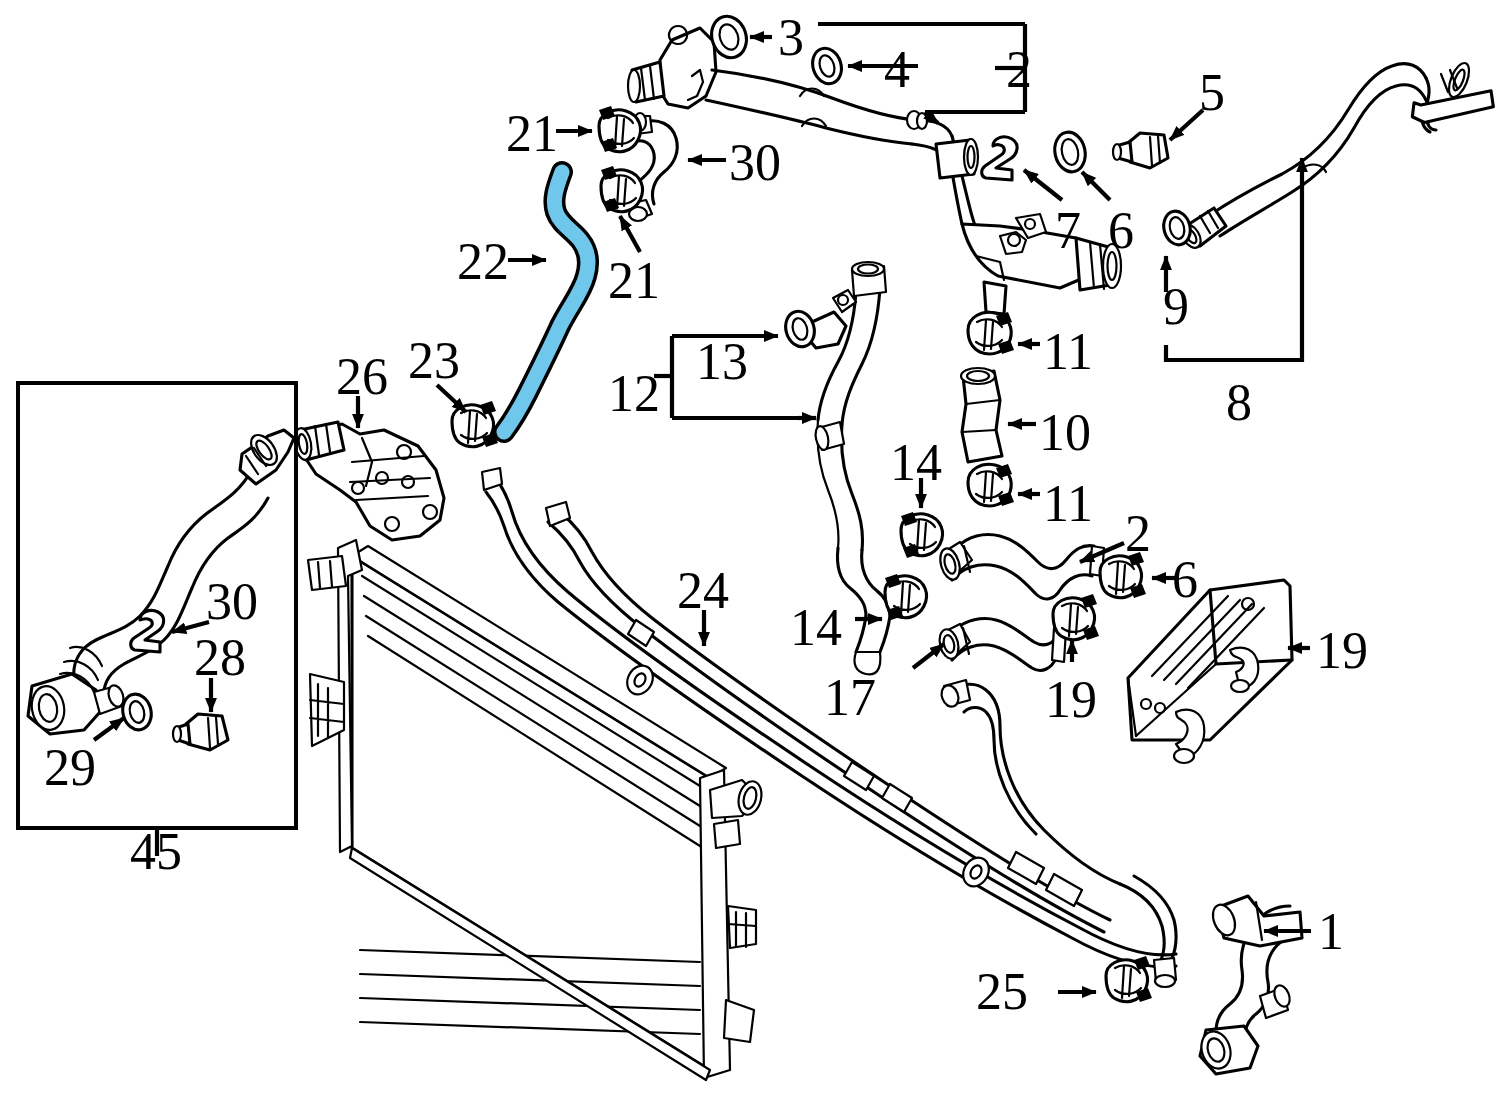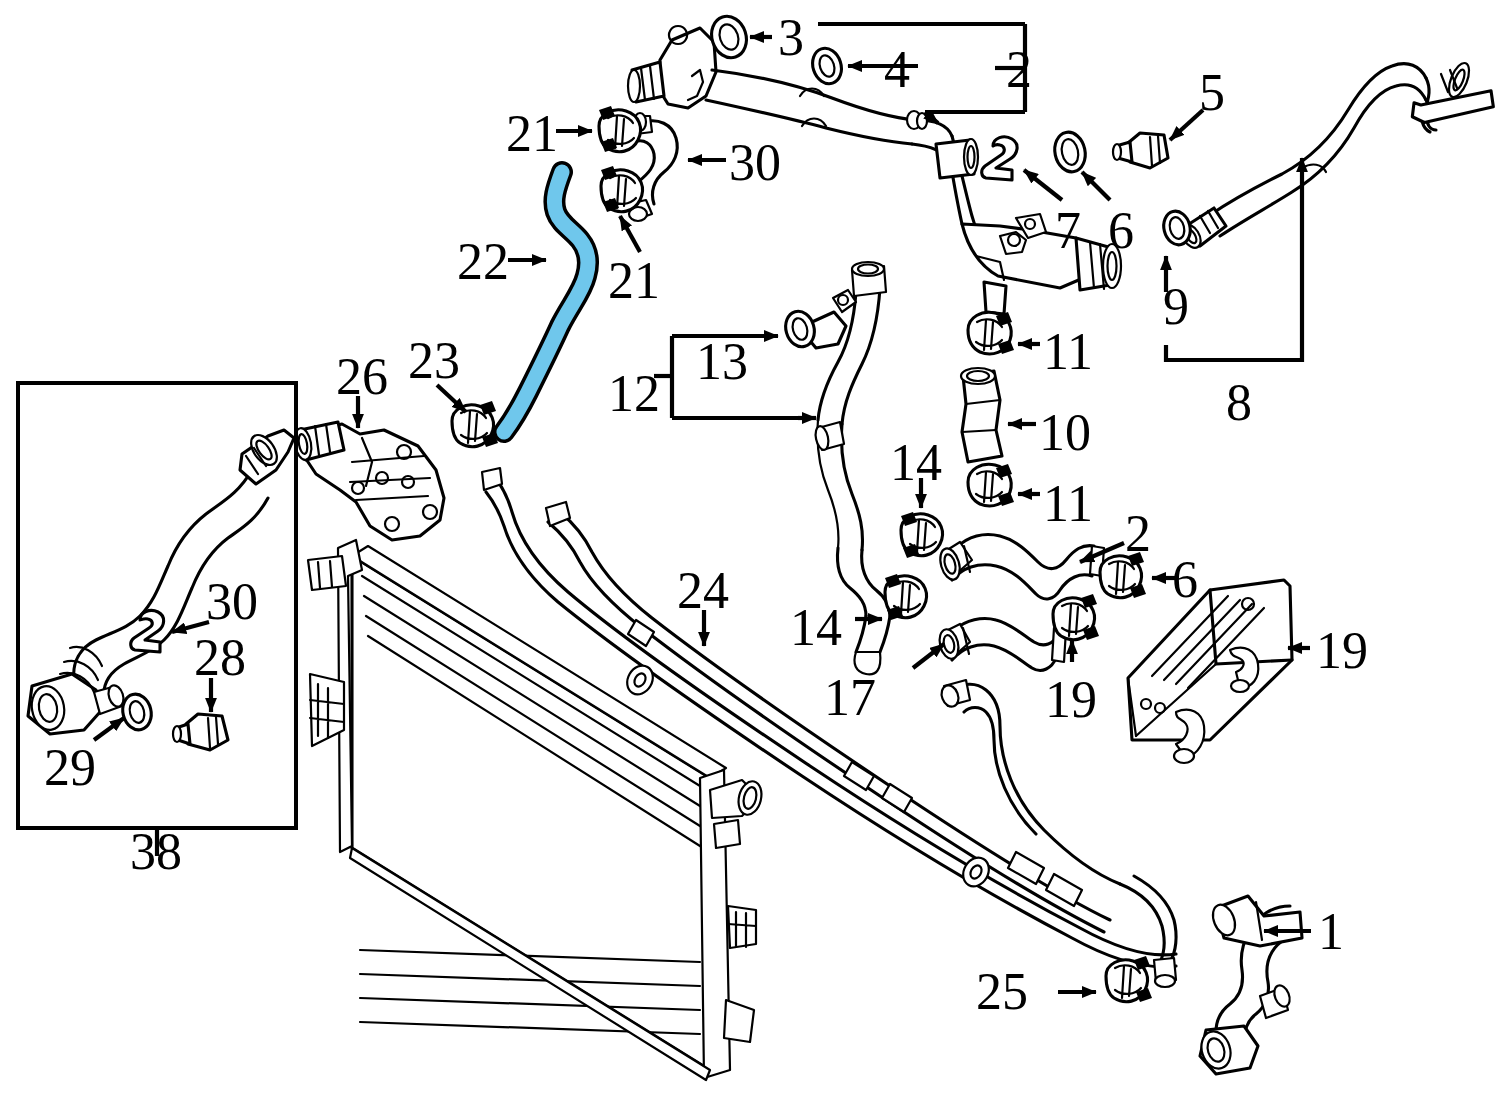--- a/index.html
+++ b/index.html
@@ -570,18 +570,18 @@
   <div class="callout-label" style="left:1045px;top:674px;">19</div>
   <div class="callout-label" style="left:1316px;top:625px;">19</div>
   <div class="callout-label" style="left:729px;top:137px;">30</div>
   <div class="callout-label" style="left:506px;top:108px;">21</div>
   <div class="callout-label" style="left:608px;top:255px;">21</div>
   <div class="callout-label" style="left:457px;top:236px;">22</div>
   <div class="callout-label" style="left:408px;top:335px;">23</div>
   <div class="callout-label" style="left:677px;top:565px;">24</div>
   <div class="callout-label" style="left:976px;top:966px;">25</div>
   <div class="callout-label" style="left:336px;top:351px;">26</div>
-  <div class="callout-label" style="left:130px;top:826px;">38</div>
+  <div class="callout-label" style="left:130px;top:826px;">45</div>
   <div class="callout-label" style="left:194px;top:632px;">28</div>
   <div class="callout-label" style="left:44px;top:742px;">29</div>
   <div class="callout-label" style="left:206px;top:576px;">30</div>
 
 </div>
 
 </body></html>

